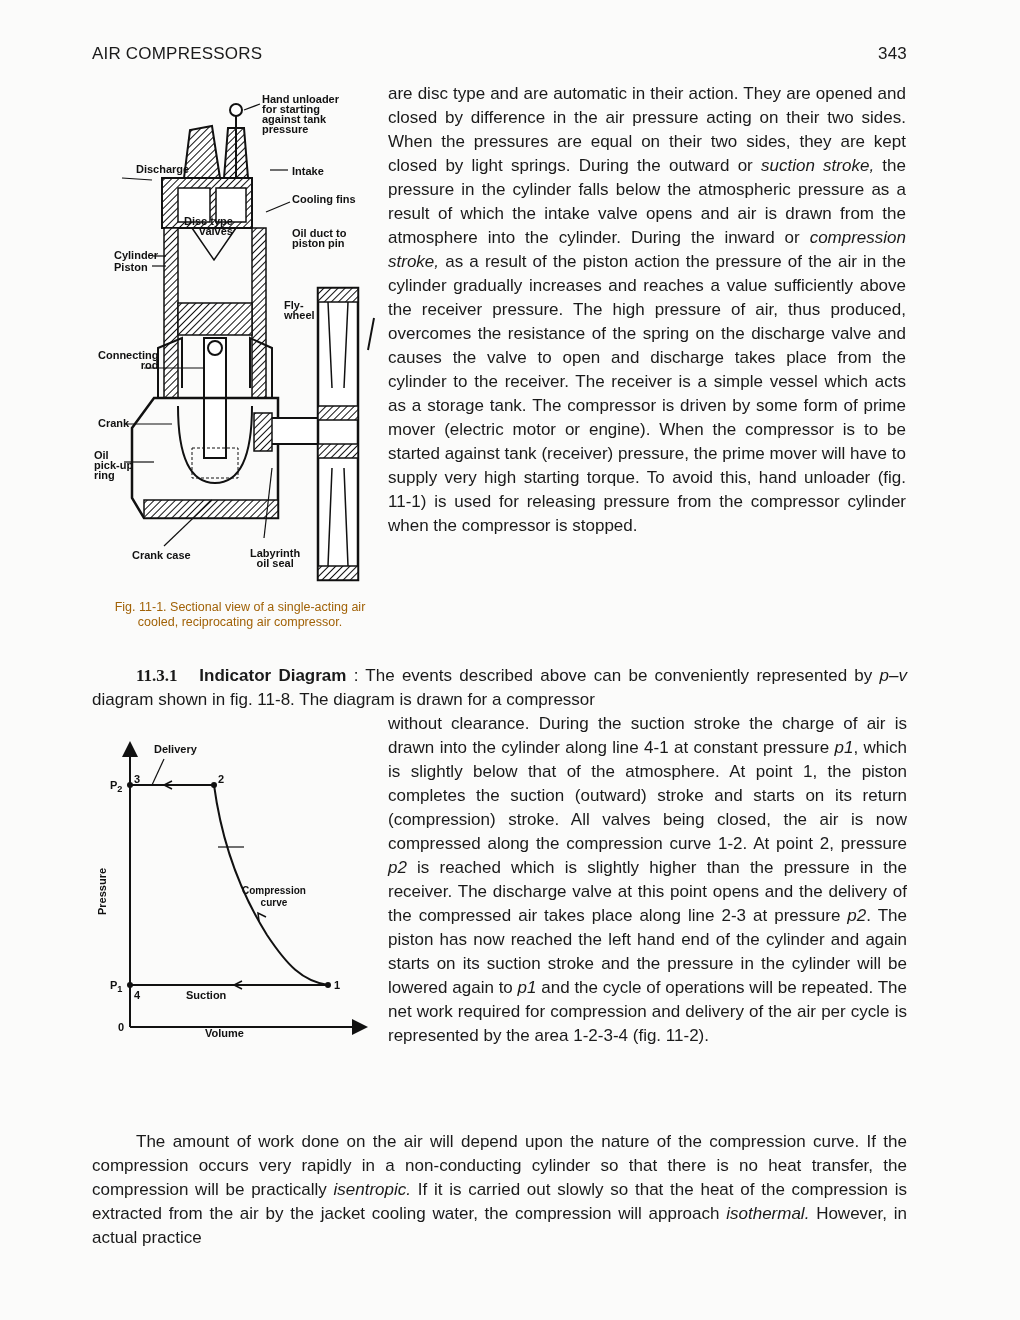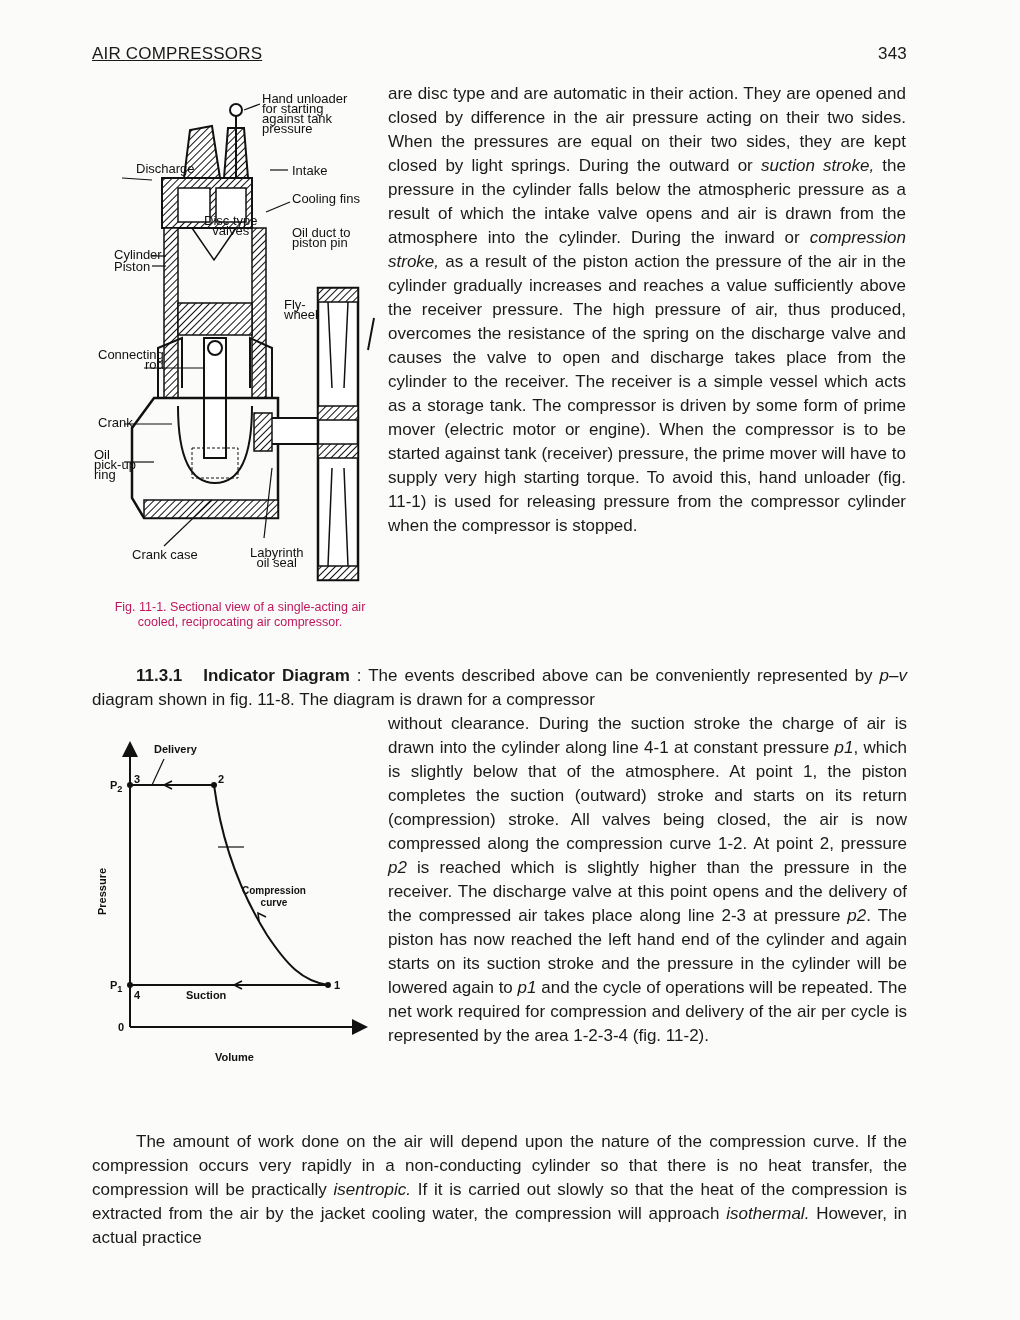--- a/index.html
+++ b/index.html
@@ -1,28 +1,28 @@
 <!DOCTYPE html>
 <html><head>
 <meta charset="utf-8">
 <style>
   html, body { margin:0; padding:0; }
   body { width:1020px; height:1320px; background:#fbfbfa; color:#1a1a1a; font-family:"Liberation Sans", sans-serif; position:relative; overflow:hidden; }
   .hdr { position:absolute; top:44px; left:92px; width:815px; font-size:17px; letter-spacing:0.2px; }
-  .hdr .ttl { position:absolute; left:0; top:0;text-decoration:underline; }
+  .hdr .ttl { position:absolute; left:0; top:0; }
   .hdr .pg { position:absolute; right:0; top:0; }
   .col-right { position:absolute; left:388px; width:518px; font-size:17px; line-height:24px; text-align:justify; }
   .col-right p { margin:0; }
   .fig1 { position:absolute; left:92px; top:88px; width:290px; height:560px; }
   .fig1 svg { position:absolute; left:0; top:0; }
-  .lbl { position:absolute; font-size:13px; font-weight:normal; line-height:10px; color:#111; white-space:pre-line; }
-  .cap { position:absolute; font-size:12.5px; line-height:15px; text-align:center; color:#be185d; }
+  .lbl { position:absolute; font-size:11px; font-weight:bold; line-height:10px; color:#111; white-space:pre-line; }
+  .cap { position:absolute; font-size:12.5px; line-height:15px; text-align:center; color:#a16207; }
   .sec { position:absolute; left:92px; top:664px; width:815px; font-size:17px; line-height:24px; text-align:justify; }
   .sec p { margin:0; }
-  .sec .num { font-weight:bold; }
+  .sec .num { font-weight:bold;font-family:Liberation Serif, serif; }
   .sec .head { font-weight:bold; }
   .fig2 { position:absolute; left:92px; top:735px; width:290px; height:330px; }
   .fig2 .t { position:absolute; font-size:11px; font-weight:bold; color:#111; }
   .bottom { position:absolute; left:92px; top:1130px; width:815px; font-size:17px; line-height:24px; text-align:justify; }
   .bottom p { margin:0; text-indent:44px; }
   i { font-style:italic; }
 </style>
 </head>
 <body>
 
@@ -86,21 +86,21 @@
     <line x1="172" y1="450" x2="180" y2="380" stroke="#111" stroke-width="1.2"></line>
   </svg>
 
   <div class="lbl" style="left:170px;top:6px;">Hand unloader
 for starting
 against tank
 pressure</div>
   <div class="lbl" style="left:0px;top:76px;padding-left:44px;">Discharge</div>
   <div class="lbl" style="left:200px;top:78px;">Intake</div>
   <div class="lbl" style="left:200px;top:106px;">Cooling fins</div>
-  <div class="lbl" style="left:112px;top:128px;text-align:center;">Disc type
+  <div class="lbl" style="left:92px;top:128px;text-align:right;">Disc type
 valves</div>
   <div class="lbl" style="left:200px;top:140px;">Oil duct to
 piston pin</div>
   <div class="lbl" style="left:22px;top:162px;">Cylinder</div>
   <div class="lbl" style="left:22px;top:174px;">Piston</div>
   <div class="lbl" style="left:192px;top:212px;">Fly-
 wheel</div>
   <div class="lbl" style="left:6px;top:262px;text-align:right;">Connecting
 rod</div>
   <div class="lbl" style="left:6px;top:330px;">Crank</div>
@@ -147,21 +147,21 @@
     <path d="M167 186 L166 178 L174 182" fill="none" stroke="#111" stroke-width="1.5"></path>
 
     <line x1="60" y1="50" x2="72" y2="24" stroke="#111" stroke-width="1.2"></line>
     <line x1="126" y1="112" x2="152" y2="112" stroke="#111" stroke-width="1.2"></line>
   </svg>
   <div class="t" style="left:62px;top:8px;">Delivery</div>
   <div class="t" style="left:150px;top:110px;text-align:center;white-space:pre-line;line-height:12px;font-size:10px;margin-top:40px;">Compression
 curve</div>
   <div class="t" style="left:94px;top:254px;">Suction</div>
   <div class="t" style="left:4px;top:180px;transform:rotate(-90deg);transform-origin:left top;">Pressure</div>
-  <div class="t" style="left:123px;top:292px;margin-top:24px;">Volume</div>
+  <div class="t" style="left:113px;top:292px;">Volume</div>
   <div class="t" style="left:26px;top:286px;">0</div>
   <div class="t" style="left:18px;top:44px;"><span>P</span><sub>2</sub></div>
   <div class="t" style="left:18px;top:244px;"><span>P</span><sub>1</sub></div>
   <div class="t" style="left:242px;top:244px;">1</div>
   <div class="t" style="left:126px;top:38px;">2</div>
   <div class="t" style="left:42px;top:38px;">3</div>
   <div class="t" style="left:42px;top:254px;">4</div>
 </div>
 
 <div class="bottom">

